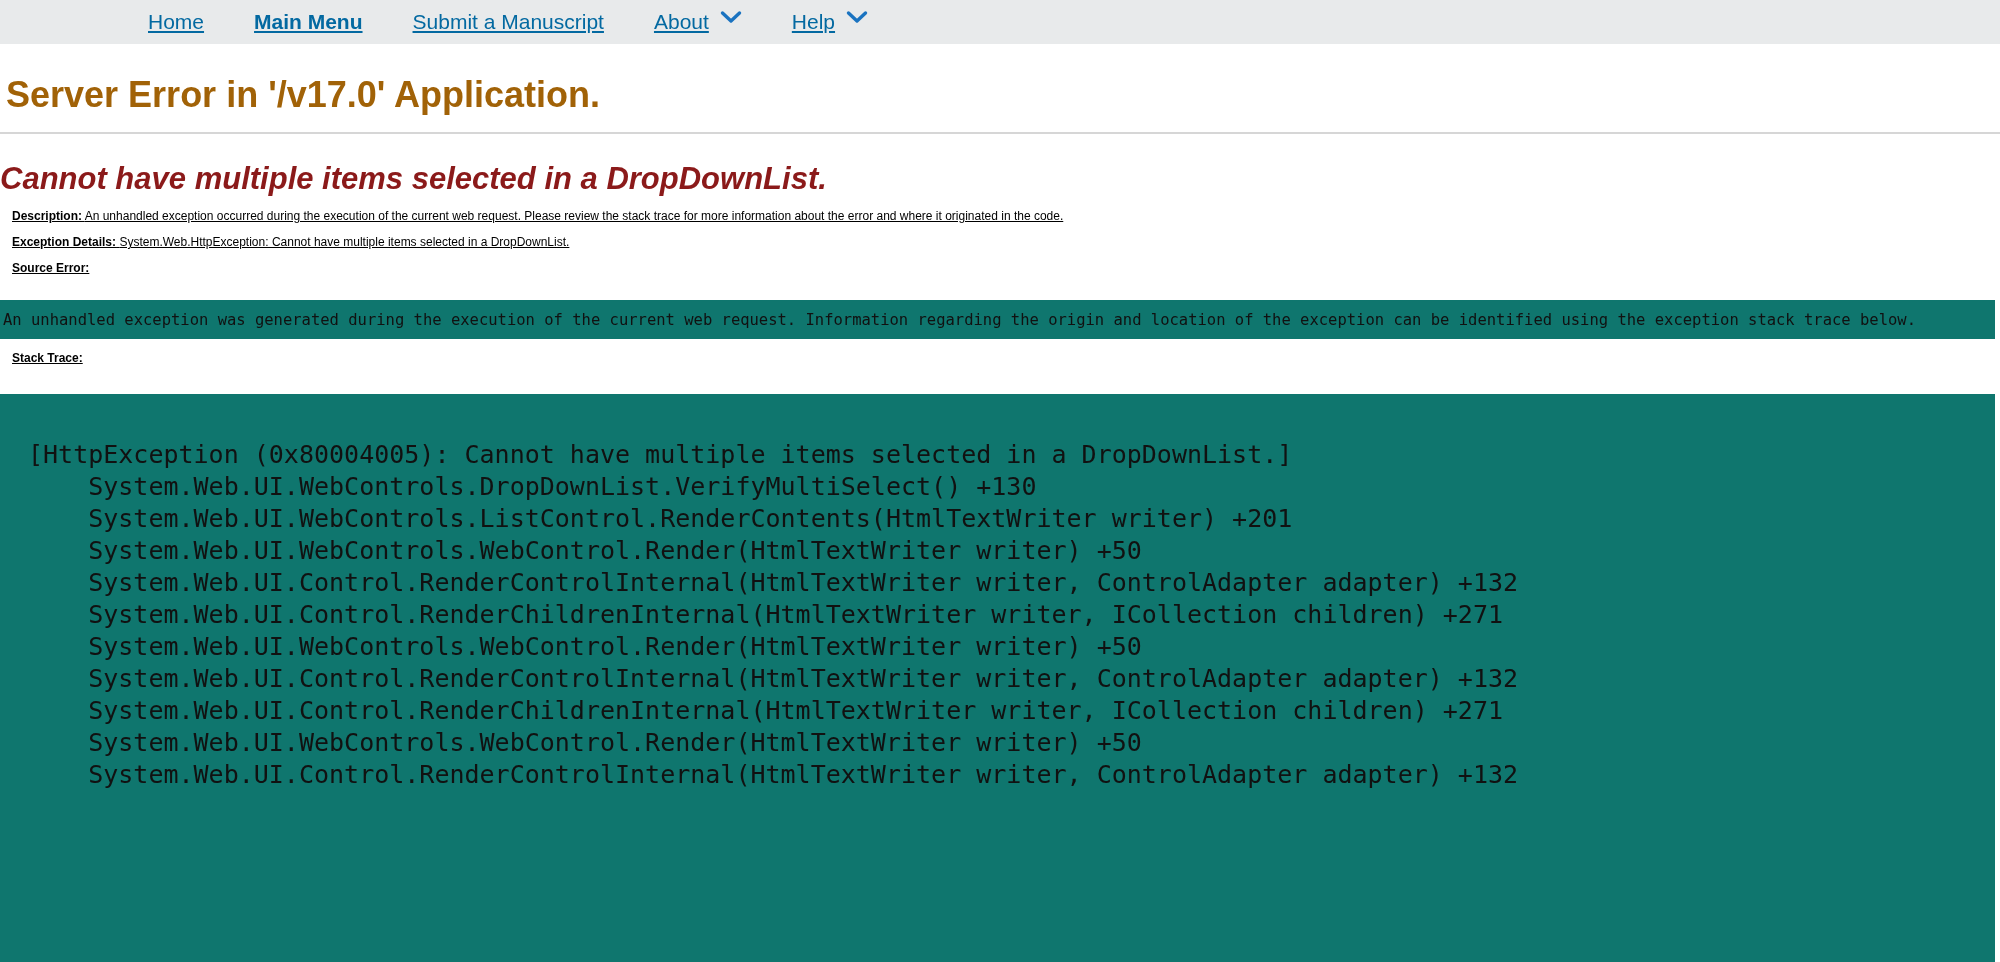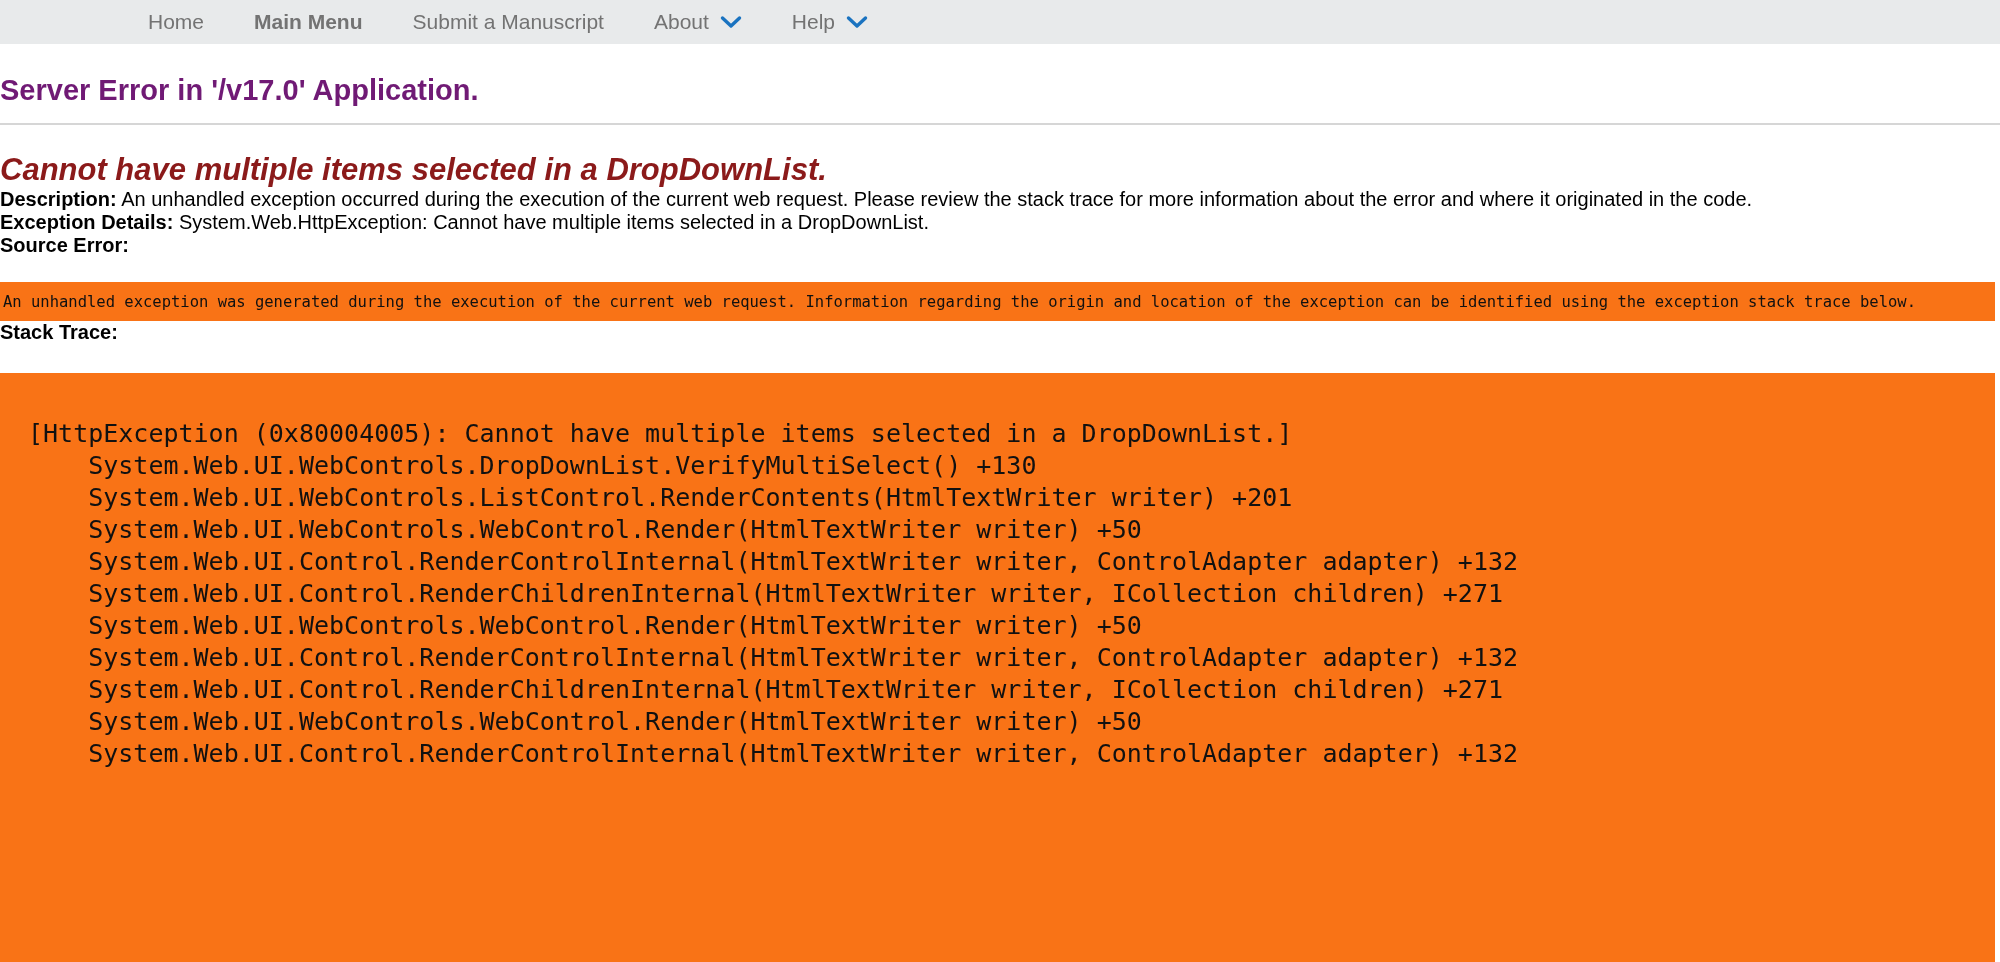--- a/index.html
+++ b/index.html
@@ -19,72 +19,73 @@
   .navbar {
     height: 44px;
     background: #e8eaeb;
     display: flex;
     align-items: center;
     padding-left: 148px;
     gap: 50px;
   }
   .nav-item {
     font-size: 21px;
-    color: #737373;
+    color: #0369a1;
     display: flex;
-    align-items: center;
     cursor: pointer;
     white-space: nowrap;
+    text-decoration: underline;
   }
   .nav-item.bold { font-weight: 700; }
   .nav-item .chev {
     margin-left: 11px;
     display: inline-block;
     line-height: 0;
   }
 
   
   .page { padding: 0; }
 
   h1.err-title {
-    margin: 30px 0 16px 0;
-    font-size: 29px;
+    margin: 30px 0 16px 6px;
+    font-size: 36px;
     font-weight: 700;
-    color: #701a75;
+    color: #a16207;
     letter-spacing: 0;
     white-space: nowrap;
   }
   hr.title-rule {
     border: none;
     border-top: 2px solid #d6d6d6;
     margin: 0;
     width: 100%;
   }
   h2.err-subtitle {
     margin: 27px 4px 0 0;
     font-size: 31px;
     font-style: italic;
     font-weight: 700;
     color: #8b1a1a;
     white-space: nowrap;
   }
 
   p.meta {
-    margin: 0;
-    font-size: 20px;
+    margin: 12px;
+    font-size: 12px;
     white-space: nowrap;
+    text-decoration: underline;
   }
   p.meta b { font-weight: 700; }
   .m-desc   { margin-top: 32px; }
   .m-exc    { margin-top: 31px; }
   .m-src    { margin-top: 37px; }
   .m-stack  { margin-top: 28px; }
 
   .yellow-box {
-    background: #f97316;
+    background: #0f766e;
     margin-right: 5px;
   }
   .source-box {
     margin-top: 25px;
     padding: 11px 0 10px 3px;
     font-family: "DejaVu Sans Mono", monospace;
     font-size: 15.5px;
     white-space: nowrap;
     color: #111111;
   }

